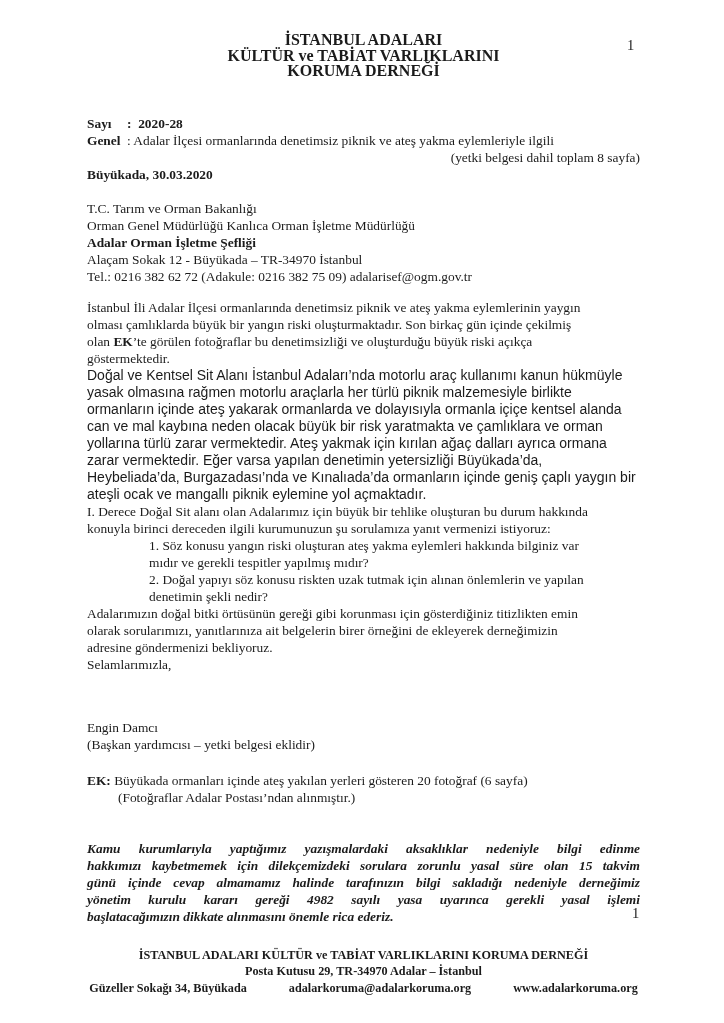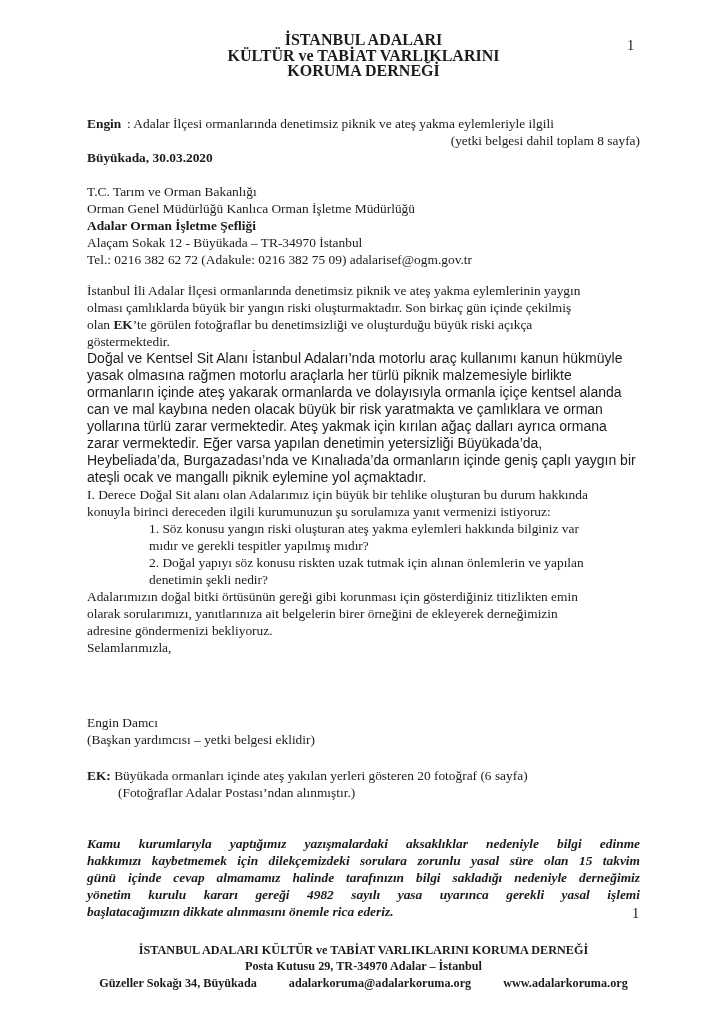--- a/index.html
+++ b/index.html
@@ -40,59 +40,60 @@
   .dateline { font-weight: bold; }
 
   .recipient { margin-top: 17px; }
   .recipient div { white-space: pre; }
 
   .body-text { margin-top: 14px; }
   .para { white-space: pre; }
   .para2 { font-family: Liberation Sans, sans-serif; font-size: 14px; }
   .questions { padding-left: 62px; white-space: pre; }
 
-  .signature { margin-top: 58px; }
+  .signature { margin-top: 46px; }
   .signature div { white-space: pre; }
 
   .attachment { margin-top: 19px; }
   .attachment-line { white-space: pre; }
   .attachment-note { padding-left: 31px; white-space: pre; }
 
   .legal { margin-top: 34px; font-weight: bold; font-style: italic; }
   .legal-line { text-align: justify; text-align-last: justify; }
   .legal-line.last { text-align: center; text-align-last: left; }
 
   .page-footer {
     margin-top: 22px;
     text-align: center;
     font-weight: bold;
     font-size: 12.2px;
     line-height: 16.5px;
   }
   .footer-line3 {
     display: flex;
     justify-content: center;
-    gap: 32px;
+    gap: 42px;
   }
 </style>
 </head>
 <body>
 
 <div class="page">
 
   <div class="pagenum pagenum-top">1</div>
 
   <div class="letterhead">
     <div>İSTANBUL ADALARI</div>
     <div>KÜLTÜR ve TABİAT VARLIKLARINI</div>
     <div>KORUMA DERNEĞİ</div>
   </div>
 
   <div class="meta">
-    <div class="meta-row"><span class="meta-label">Engin</span><span>: Adalar İlçesi ormanlarında denetimsiz piknik ve ateş yakma eylemleriyle ilgili</span></div>
+    <div class="meta-row"><span class="meta-label">Sayı</span><span class="bold">:  2020-28</span></div>
+    <div class="meta-row"><span class="meta-label">Genel</span><span>: Adalar İlçesi ormanlarında denetimsiz piknik ve ateş yakma eylemleriyle ilgili</span></div>
     <div class="meta-note">(yetki belgesi dahil toplam 8 sayfa)</div>
     <div class="dateline">Büyükada, 30.03.2020</div>
   </div>
 
   <div class="recipient">
     <div>T.C. Tarım ve Orman Bakanlığı</div>
     <div>Orman Genel Müdürlüğü Kanlıca Orman İşletme Müdürlüğü</div>
     <div class="bold">Adalar Orman İşletme Şefliği</div>
     <div>Alaçam Sokak 12 - Büyükada – TR-34970 İstanbul</div>
     <div>Tel.: 0216 382 62 72 (Adakule: 0216 382 75 09) adalarisef@ogm.gov.tr</div>

